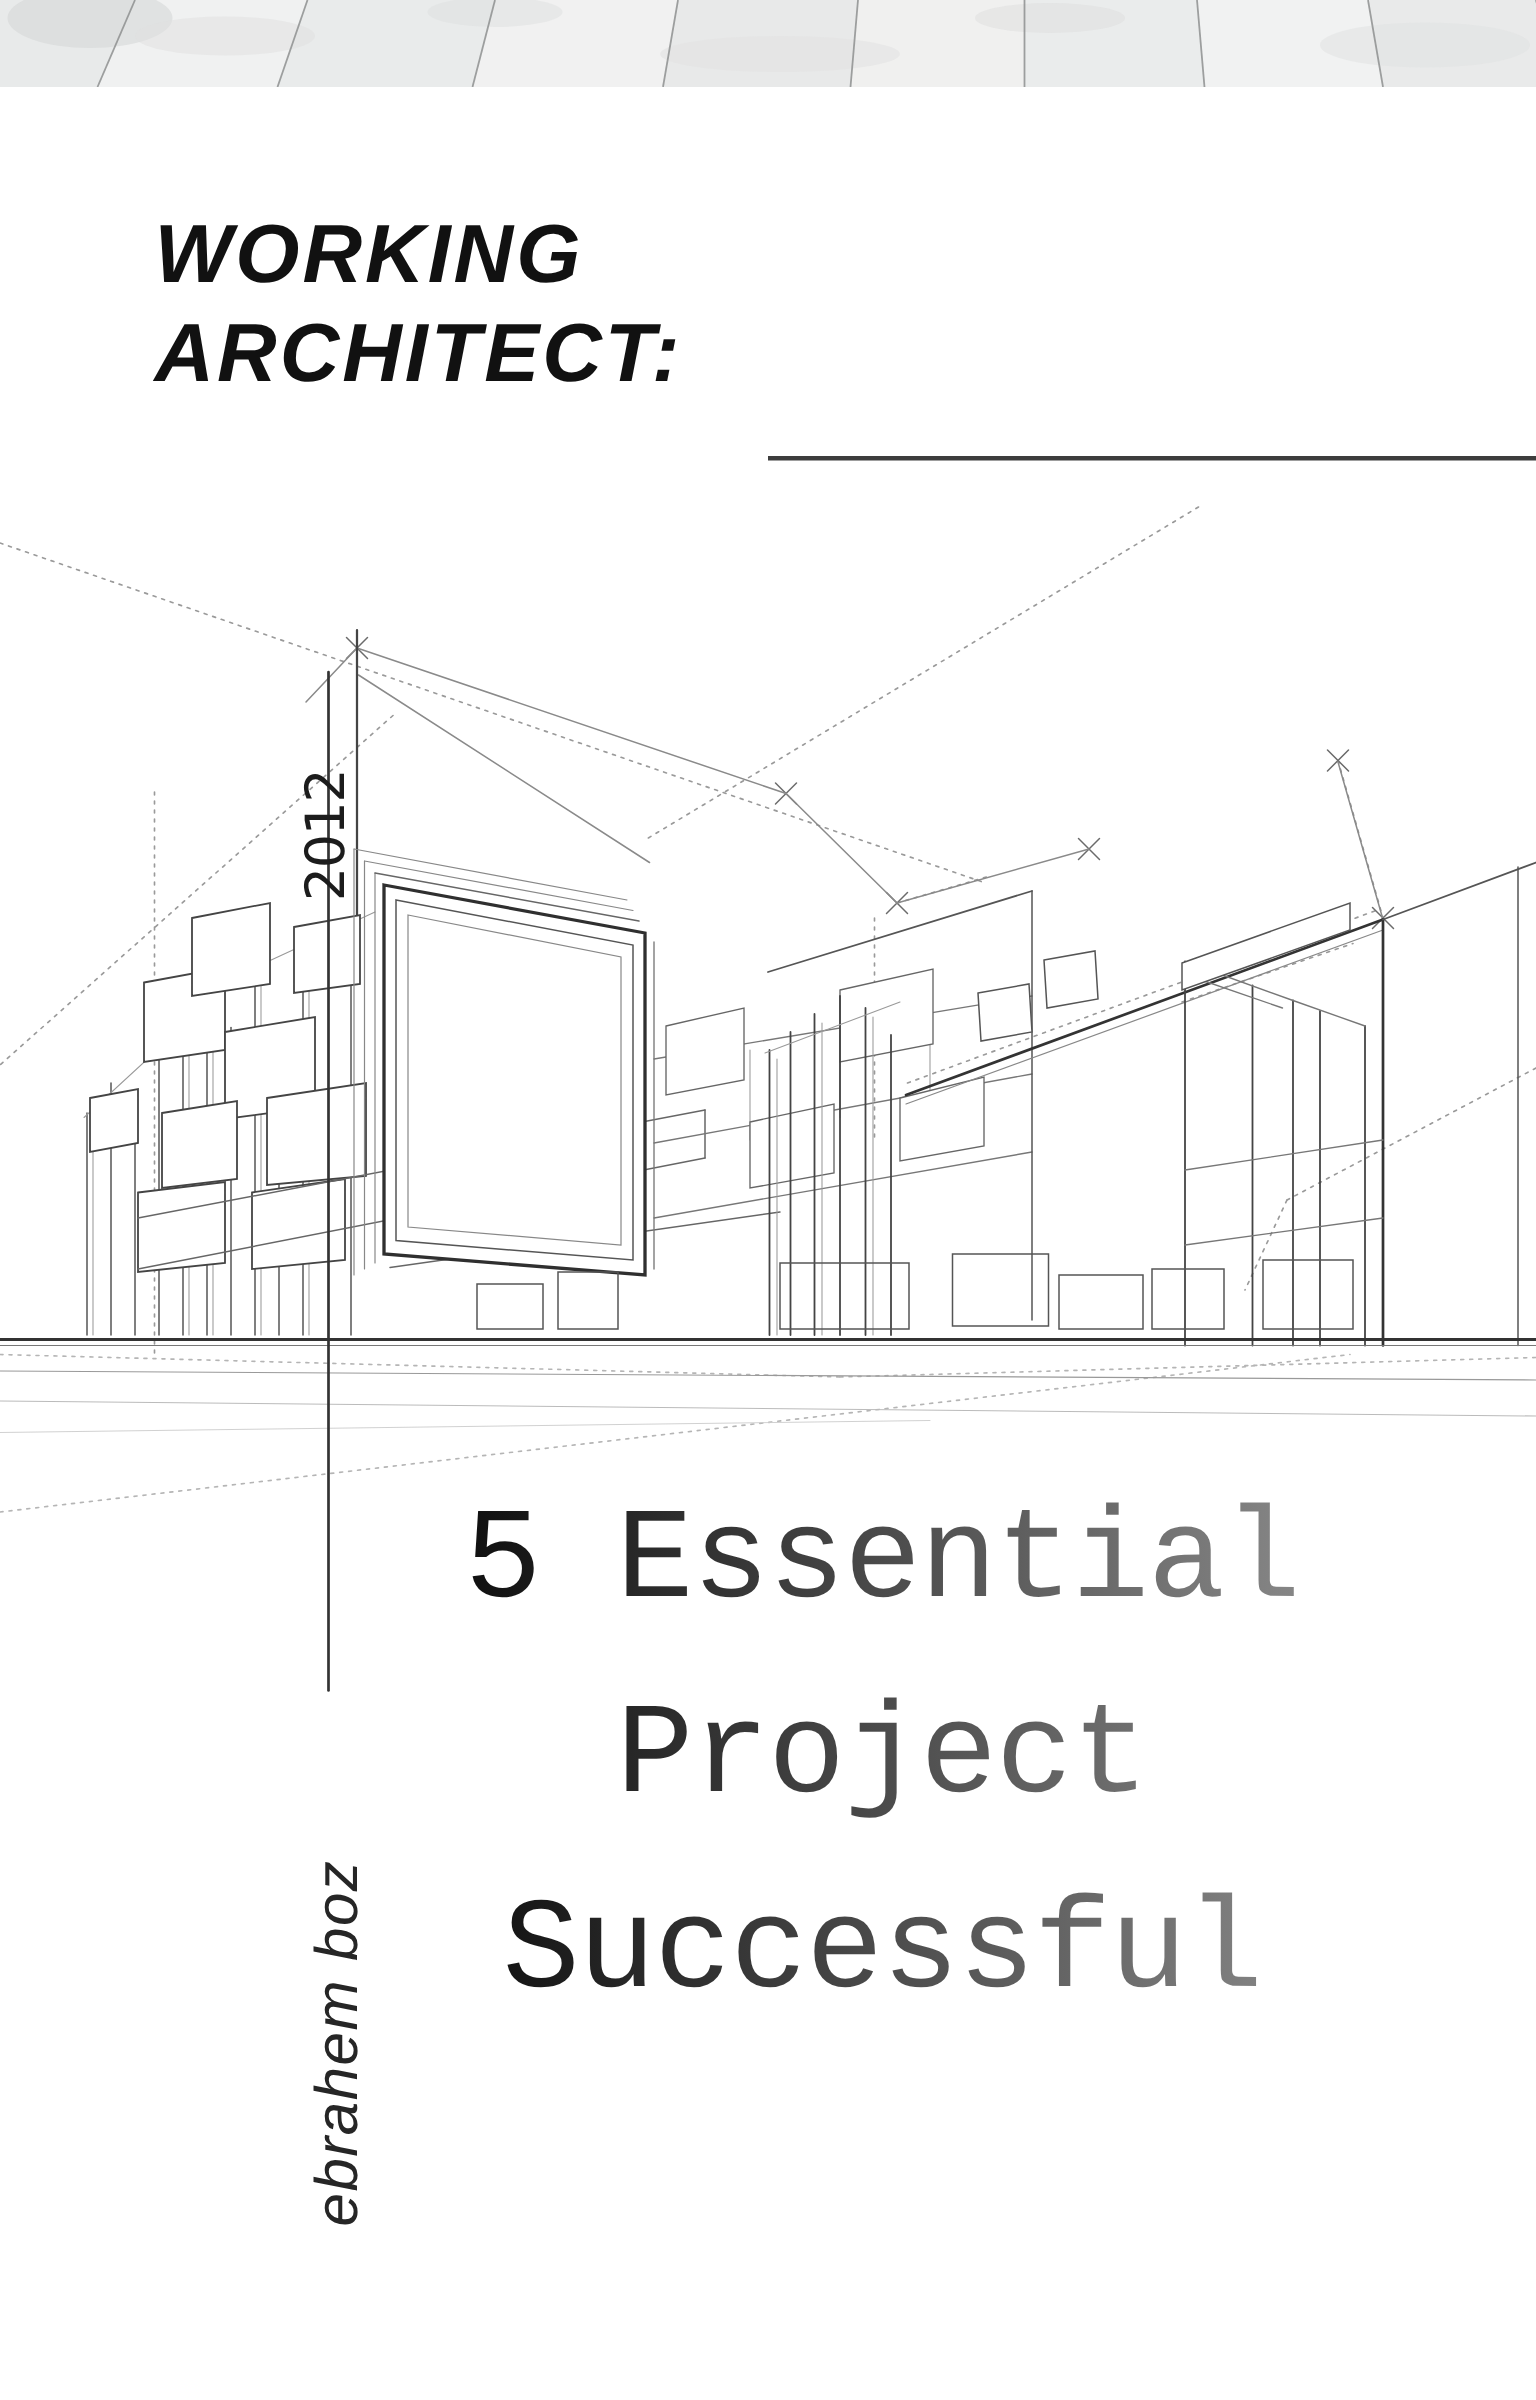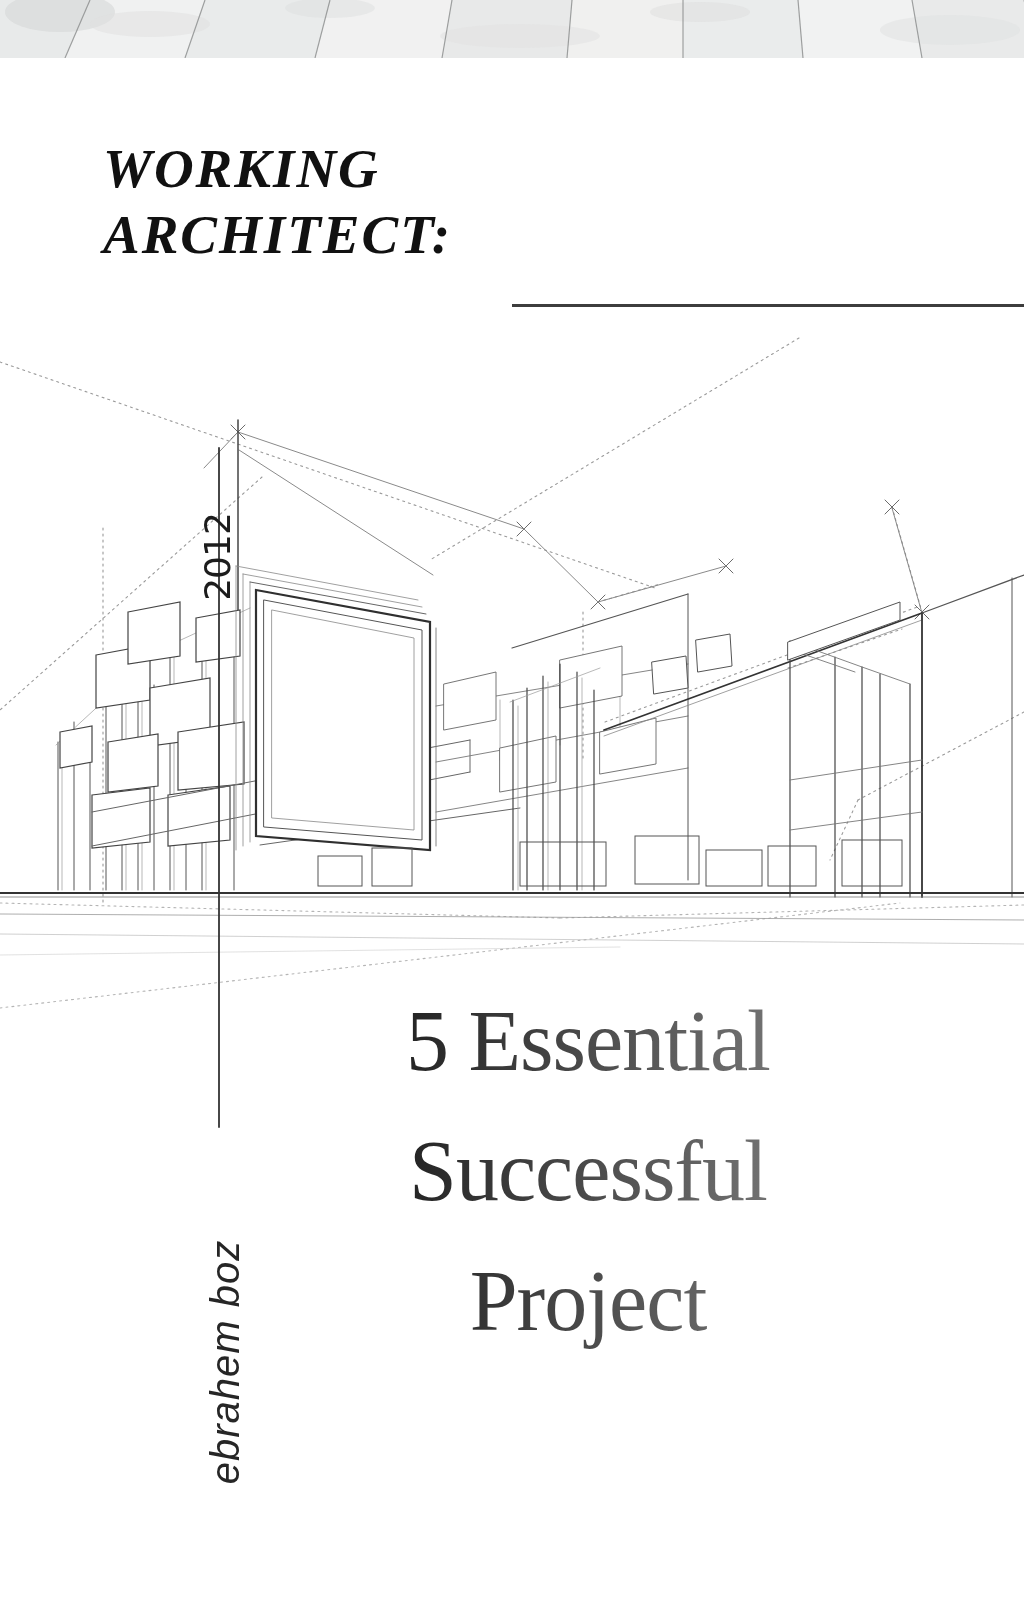--- a/index.html
+++ b/index.html
@@ -2,30 +2,30 @@
 <html><head>
 <meta charset="utf-8">
 <style>
   html,body{margin:0;padding:0;background:#ffffff;}
   .cover{position:relative;width:1024px;height:1600px;background:#ffffff;overflow:hidden;
          font-family:"Liberation Sans",sans-serif;}
   svg{display:block;}
   .wood{position:absolute;top:0;left:0;}
   .sketch{position:absolute;top:0;left:0;}
   .title{position:absolute;left:103px;top:136px;margin:0;
-         font-family:Liberation Serif, serif;font-weight:bold;font-style:italic;
+         font-family:Liberation Sans, sans-serif;font-weight:bold;font-style:italic;
          font-size:55px;line-height:66px;letter-spacing:2px;color:#111;}
   .title span{display:block;}
   .rule{position:absolute;left:512px;top:304px;width:512px;height:3px;background:#3d3d3d;}
   .year{position:absolute;left:167px;top:536px;width:100px;height:42px;
         display:flex;align-items:center;justify-content:center;
         transform:rotate(-90deg);font-family:"DejaVu Sans",sans-serif;
         font-size:36px;font-weight:500;letter-spacing:-1px;color:#1c1c1c;}
   .subtitle{position:absolute;left:168px;top:976px;width:840px;text-align:center;
-            font-family:Liberation Serif, serif;font-size:86px;line-height:130px;letter-spacing:-1px;
+            font-family:Liberation Mono, monospace;font-size:86px;line-height:130px;letter-spacing:-1px;
             background:linear-gradient(90deg,#0c0c0c 15%,#8f8f8f 88%);
             -webkit-background-clip:text;background-clip:text;color:transparent;}
   .subtitle span{display:block;}
   .author{position:absolute;left:80px;top:1338px;width:290px;height:48px;
           display:flex;align-items:center;justify-content:center;
           transform:rotate(-90deg);font-family:"Liberation Sans",sans-serif;
           font-style:italic;font-size:40px;letter-spacing:1px;color:#262626;}
 </style>
 </head>
 <body>
@@ -245,19 +245,19 @@
     <span>WORKING</span>
     <span>ARCHITECT:</span>
   </h1>
 
   <div class="rule"></div>
 
   <div class="year">2012</div>
 
   <div class="subtitle">
     <span>5 Essential</span>
+    <span>Project</span>
     <span>Successful</span>
-    <span>Project</span>
   </div>
 
   <div class="author">ebrahem boz</div>
 
 </div>
 
 </body></html>

